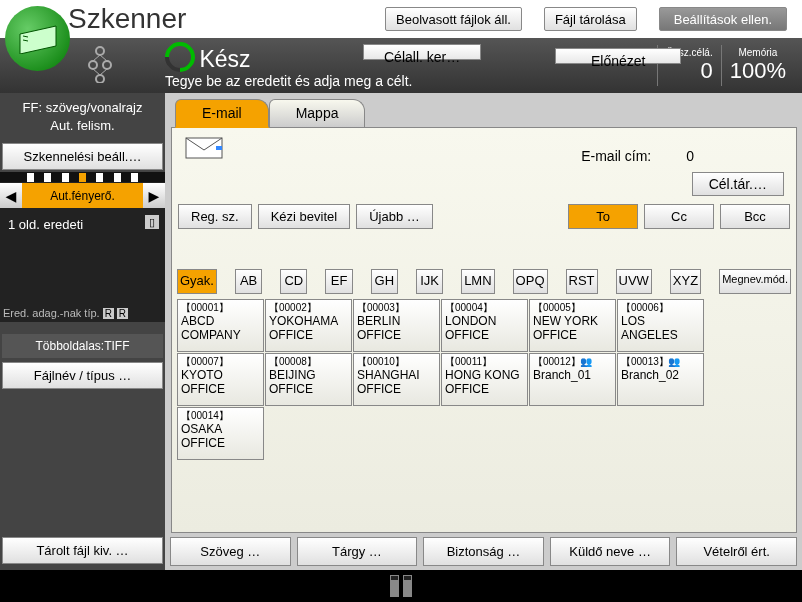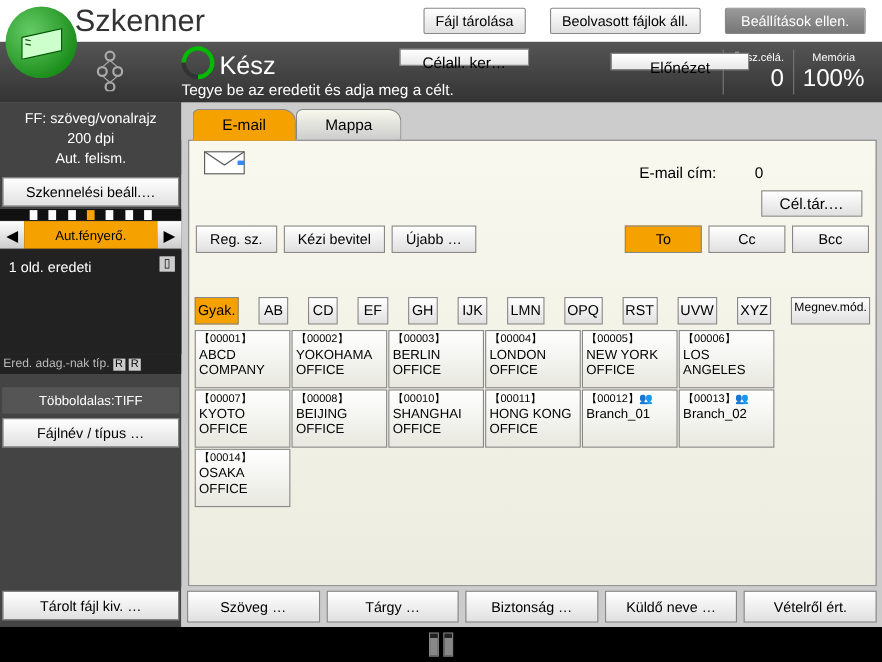--- a/index.html
+++ b/index.html
@@ -367,22 +367,22 @@
       display: inline-block;
     }
   </style>
 </head>
 <body>
 
 <div class="screen">
   <div class="title-bar">
     <span class="scanner-title">Szkenner</span>
     <span style="flex:1"></span>
+    <button class="title-btn">Beolvasott fájlok áll.</button>
     <button class="title-btn">Fájl tárolása</button>
-    <button class="title-btn">Beolvasott fájlok áll.</button>
     <button class="title-btn dark">Beállítások ellen.</button>
   </div>
 
   <div class="status-bar">
     <div class="green-circle">
       <svg viewBox="0 0 40 30">
           <path d="M2 10 L38 2 L38 22 L2 30 Z" fill="#cfc" stroke="#050"></path>
           <path d="M5 12 L10 13 M5 16 L10 17" stroke="#050"></path>
         </svg>
     </div>
@@ -414,21 +414,20 @@
     <div class="info-block">
       <div class="info-label">Memória</div>
       <div class="info-value">100%</div>
     </div>
   </div>
 
   <div class="main-body">
     <div class="left-panel">
       <div class="scan-info">
         <div>FF: szöveg/vonalrajz</div>
-        <div>200 dpi</div>
         <div>Aut. felism.</div>
       </div>
       <div class="left-btn">Szkennelési beáll.…</div>
       <div class="density-ticks">
         <span class="tick"></span>
           <span class="tick"></span>
           <span class="tick"></span>
           <span class="tick yellow"></span>
           <span class="tick"></span>
           <span class="tick"></span>

